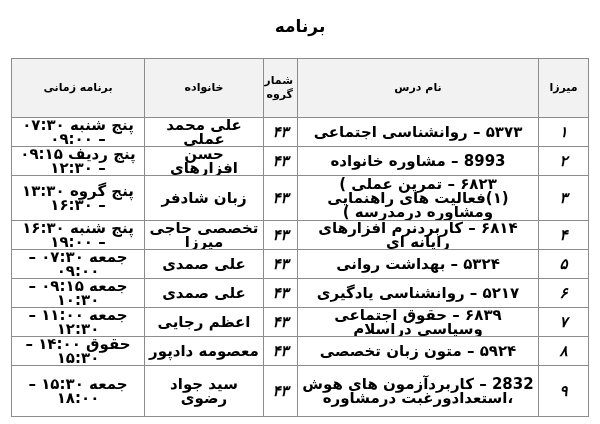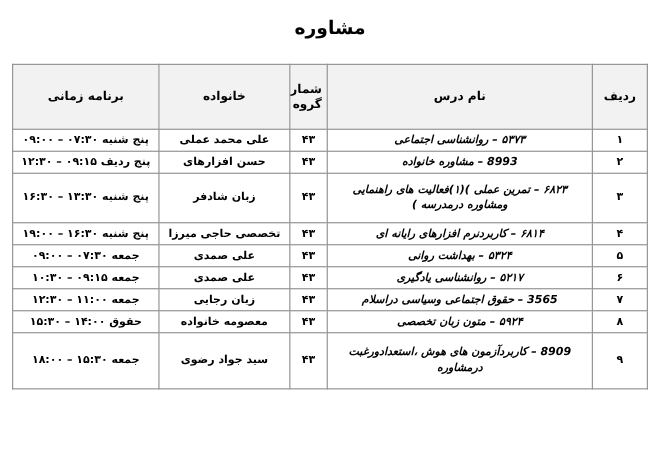--- a/index.html
+++ b/index.html
@@ -34,56 +34,56 @@
       direction: rtl;
       table-layout: fixed;
     }
     table.schedule th,
     table.schedule td {
       border: 1px solid #8c8c8c;
       text-align: center;
       vertical-align: middle;
       padding: 0 4px;
       font-weight: bold;
-      font-size: 10px;
+      font-size: 15px;
       line-height: 14px;
       overflow: hidden;
     }
     table.schedule thead th {
       background: #f2f2f2;
       height: 58px;
       font-size: 11px;
     }
     table.schedule tbody tr { height: 20px; }
     table.schedule tbody tr.tall { height: 45px; }
     table.schedule tbody tr.tall2 { height: 51px; }
-    td.course { line-height: 20px; font-style: italic; }
-    td.num { font-size: 11.5px; }
+    td.course { line-height: 20px; }
+    td.num { font-size: 11.5px; font-style: italic; }
     .col-row { width: 50px; }
     .col-course { width: 241px; }
     .col-group { width: 34px; }
     .col-teacher { width: 119px; }
     .col-time { width: 133px; }
   </style>
 </head>
 <body>
 
-<div class="page-title">مشاوره</div>
+<div class="page-title">برنامه</div>
 
 <table class="schedule">
   <colgroup>
     <col class="col-row">
     <col class="col-course">
     <col class="col-group">
     <col class="col-teacher">
     <col class="col-time">
   </colgroup>
   <thead>
     <tr>
-      <th>ردیف</th>
+      <th>میرزا</th>
       <th>نام درس</th>
       <th>شماره گروه</th>
       <th>خانواده</th>
       <th>برنامه زمانی</th>
     </tr>
   </thead>
   <tbody>
     <tr>
       <td class="num">۱</td>
       <td class="course">۵۳۷۳ – روانشناسی اجتماعی</td>
@@ -96,21 +96,21 @@
       <td class="course">8993 – مشاوره خانواده</td>
       <td class="num">۴۳</td>
       <td>حسن افزارهای</td>
       <td>پنج ردیف ۰۹:۱۵ – ۱۲:۳۰</td>
     </tr>
     <tr class="tall">
       <td class="num">۳</td>
       <td class="course">۶۸۲۳ – تمرین عملی )(۱)فعالیت های راهنمایی ومشاوره درمدرسه )</td>
       <td class="num">۴۳</td>
       <td>زبان شادفر</td>
-      <td>پنج شنبه ۱۳:۳۰ – ۱۶:۳۰</td>
+      <td>پنج گروه ۱۳:۳۰ – ۱۶:۳۰</td>
     </tr>
     <tr>
       <td class="num">۴</td>
       <td class="course">۶۸۱۴ – کاربردنرم افزارهای رایانه ای</td>
       <td class="num">۴۳</td>
       <td>تخصصی حاجی میرزا</td>
       <td>پنج شنبه ۱۶:۳۰ – ۱۹:۰۰</td>
     </tr>
     <tr>
       <td class="num">۵</td>
@@ -121,33 +121,33 @@
     </tr>
     <tr>
       <td class="num">۶</td>
       <td class="course">۵۲۱۷ – روانشناسی یادگیری</td>
       <td class="num">۴۳</td>
       <td>علی صمدی</td>
       <td>جمعه ۰۹:۱۵ – ۱۰:۳۰</td>
     </tr>
     <tr>
       <td class="num">۷</td>
-      <td class="course">3565 – حقوق اجتماعی وسیاسی دراسلام</td>
+      <td class="course">۶۸۳۹ – حقوق اجتماعی وسیاسی دراسلام</td>
       <td class="num">۴۳</td>
-      <td>زبان رجایی</td>
+      <td>اعظم رجایی</td>
       <td>جمعه ۱۱:۰۰ – ۱۲:۳۰</td>
     </tr>
     <tr>
       <td class="num">۸</td>
       <td class="course">۵۹۲۴ – متون زبان تخصصی</td>
       <td class="num">۴۳</td>
-      <td>معصومه خانواده</td>
+      <td>معصومه دادپور</td>
       <td>حقوق ۱۴:۰۰ – ۱۵:۳۰</td>
     </tr>
     <tr class="tall2">
       <td class="num">۹</td>
-      <td class="course">8909 – کاربردآزمون های هوش ،استعدادورغبت درمشاوره</td>
+      <td class="course">2832 – کاربردآزمون های هوش ،استعدادورغبت درمشاوره</td>
       <td class="num">۴۳</td>
       <td>سید جواد رضوی</td>
       <td>جمعه ۱۵:۳۰ – ۱۸:۰۰</td>
     </tr>
   </tbody>
 </table>
 
 </body></html>

